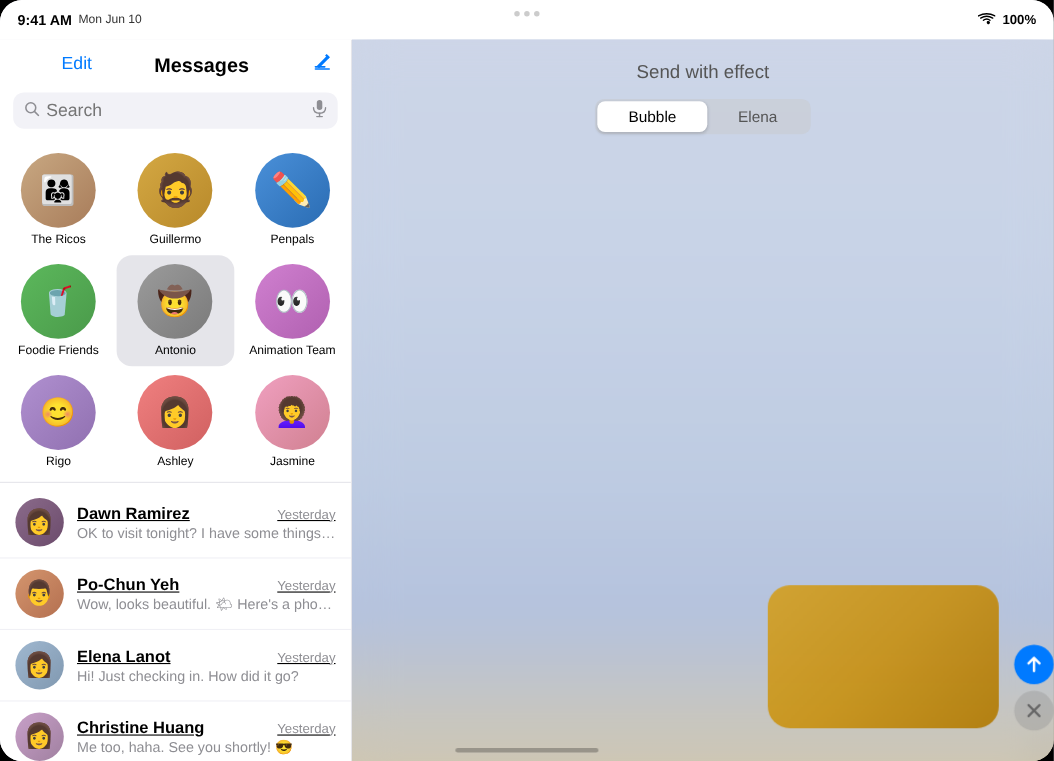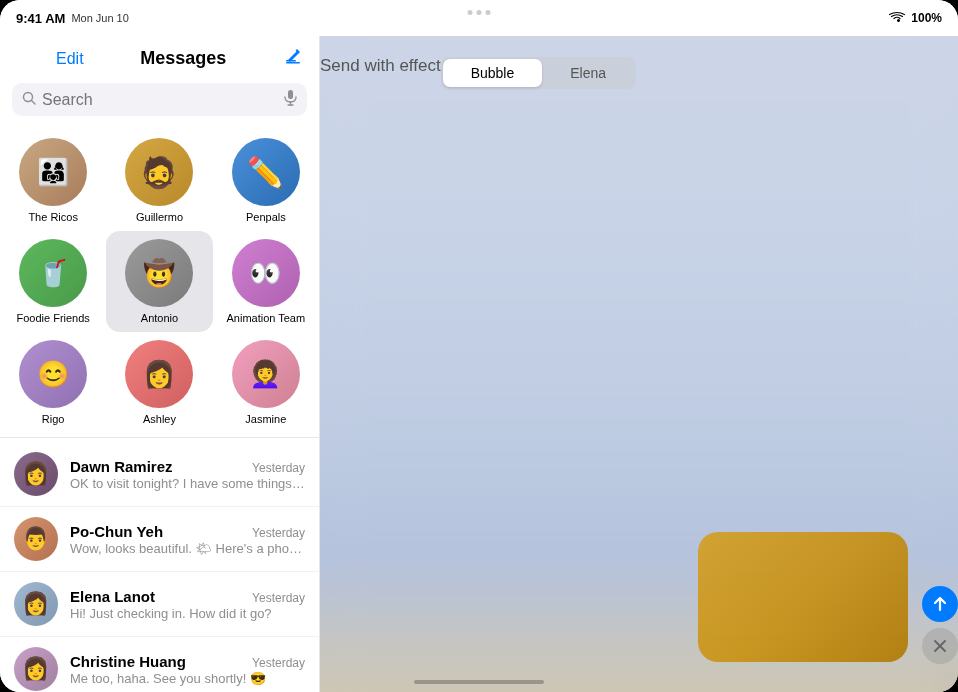--- a/index.html
+++ b/index.html
@@ -189,21 +189,21 @@
       border-radius: 50%;
       flex-shrink: 0;
       display: flex;
       align-items: center;
       justify-content: center;
       font-size: 18px;
       overflow: hidden;
     }
 
     .msg-content { flex: 1; min-width: 0; }
-    .msg-top { display: flex; justify-content: space-between; align-items: baseline; }
+    .msg-top { display: flex; justify-content: space-between; align-items: baseline; text-decoration: underline; }
     .msg-name { font-size: 15px; font-weight: 600; color: #000; }
     .msg-time { font-size: 12px; color: #8e8e93; }
     .msg-preview { font-size: 13px; color: #8e8e93; white-space: nowrap; overflow: hidden; text-overflow: ellipsis; margin-top: 1px; }
 
     
     .right-panel {
       flex: 1;
       position: relative;
       background: linear-gradient(180deg, #d0d8e8 0%, #c8d4e8 30%, #b8c8e0 60%, #a8b8d8 80%, #d4c090 100%);
       display: flex;
@@ -217,21 +217,21 @@
       backdrop-filter: blur(20px);
       -webkit-backdrop-filter: blur(20px);
       background: rgba(200, 210, 230, 0.4);
     }
 
     .effect-header {
       position: absolute;
       top: 20px;
       left: 0; right: 0;
       display: flex;
-      flex-direction: row;
+      flex-direction: column;
       align-items: center;
       z-index: 10;
     }
 
     .send-with-effect-title {
       font-size: 17px;
       color: #555;
       margin-bottom: 14px;
     }
 

